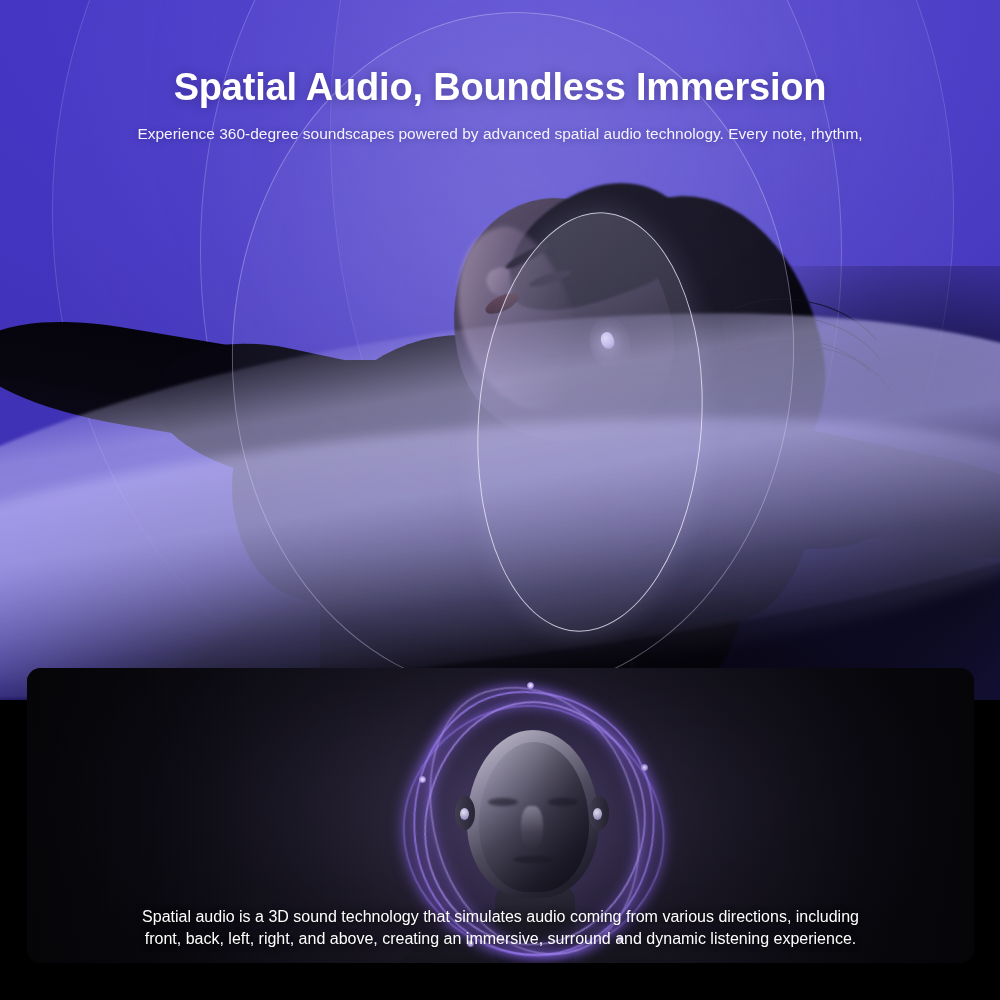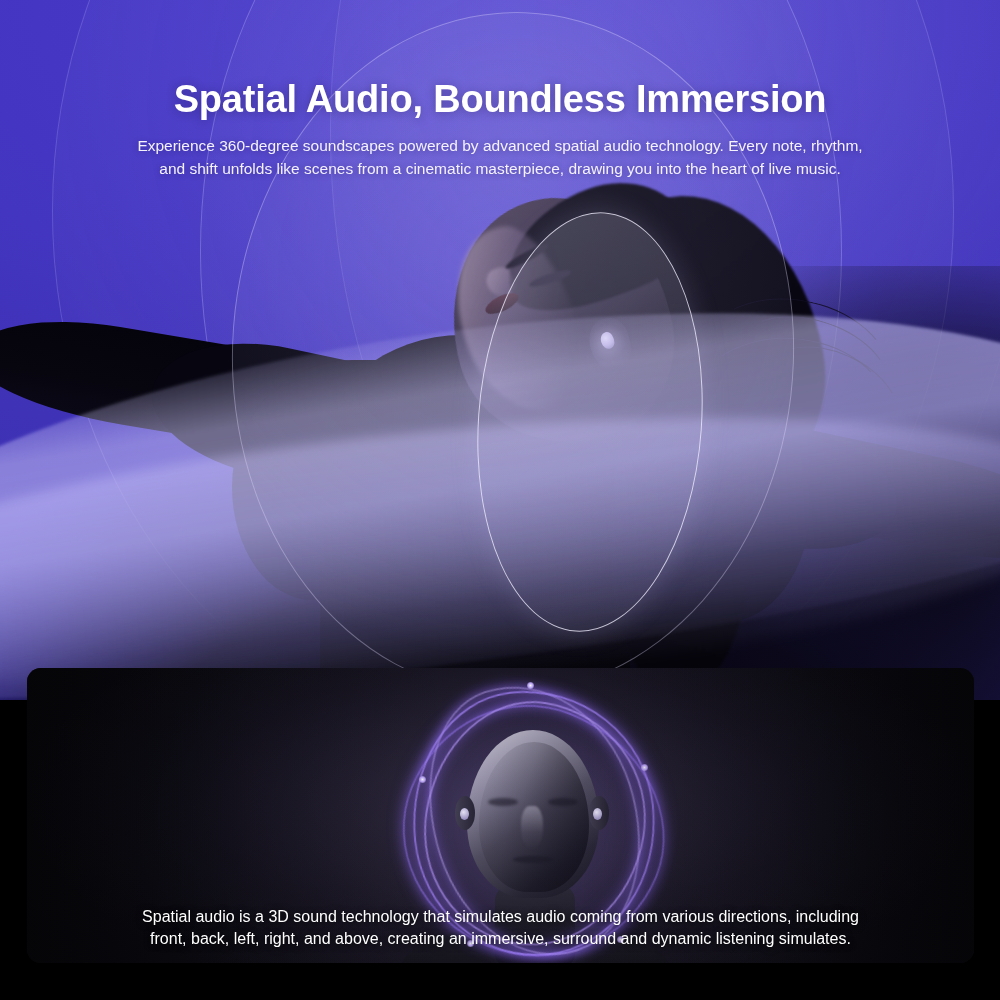--- a/index.html
+++ b/index.html
@@ -320,21 +320,21 @@
   
   .hero-text {
     position: absolute;
     left: 0;
     top: 0;
     width: 1000px;
     text-align: center;
     z-index: 30;
   }
   .headline {
-    margin: 12px;
+    margin: 0;
     padding-top: 66px;
     font-size: 38px;
     font-weight: bold;
     letter-spacing: -0.2px;
     color: #ffffff;
     line-height: 1.15;
     text-shadow: 0 1px 10px rgba(25,18,70,0.35);
   }
   .subline {
     margin: 12px auto 0 auto;
@@ -540,21 +540,20 @@
     <div class="lightband-2"></div>
     <div class="lightband"></div>
 
     <div class="glass-halo"></div>
     <div class="glass-ellipse"></div>
 
     <div class="hero-text">
       <h1 class="headline">Spatial Audio, Boundless Immersion</h1>
       <p class="subline">
         <span class="cap-line">Experience 360-degree soundscapes powered by advanced spatial audio technology. Every note, rhythm,</span>
-        <span class="cap-line">and shift unfolds like scenes from a cinematic masterpiece, drawing you into the heart of live music.</span>
       </p>
     </div>
   </section>
 
   <section class="panel">
 
     <div class="ring-glow"></div>
 
     <div class="p-shoulders"></div>
     <div class="p-neck"></div>
@@ -577,17 +576,17 @@
     <div class="spark spark-1"></div>
     <div class="spark spark-2"></div>
     <div class="spark spark-3"></div>
     <div class="spark spark-4"></div>
     <div class="spark spark-5"></div>
 
     <div class="panel-vignette"></div>
 
     <div class="panel-caption">
       <span class="cap-line">Spatial audio is a 3D sound technology that simulates audio coming from various directions, including</span>
-      <span class="cap-line">front, back, left, right, and above, creating an immersive, surround and dynamic listening simulates.</span>
+      <span class="cap-line">front, back, left, right, and above, creating an immersive, surround and dynamic listening experience.</span>
     </div>
   </section>
 
 </div>
 
 </body></html>

